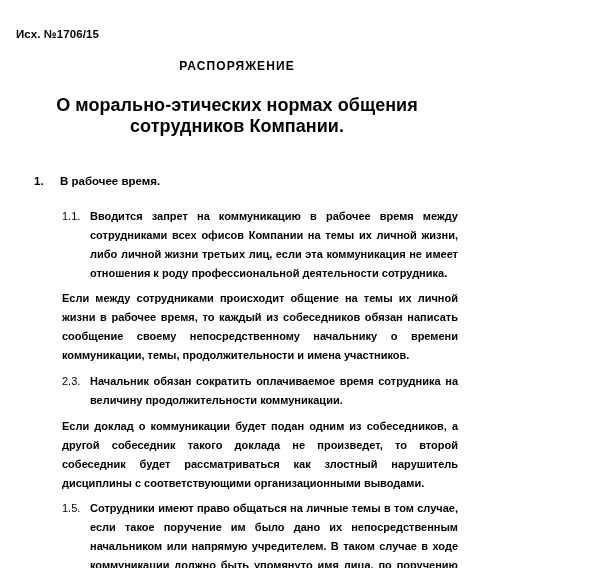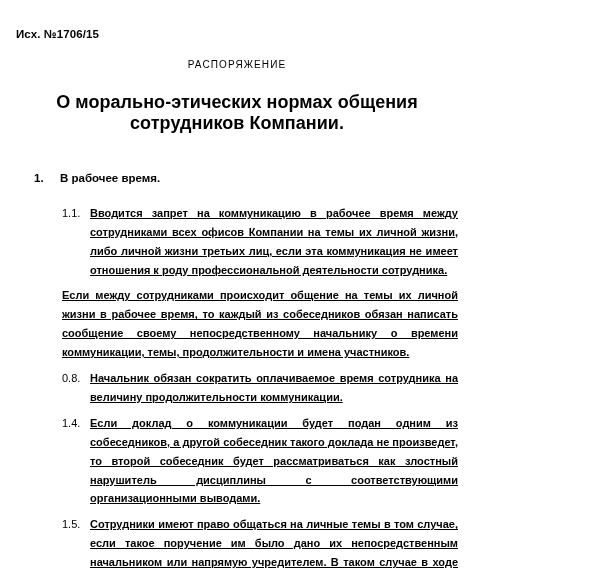--- a/index.html
+++ b/index.html
@@ -25,22 +25,22 @@
     font-size: 11.5px;
     font-weight: bold;
     letter-spacing: 0.1px;
     line-height: 1.2;
   }
   .meta-ref { margin-bottom: 17px; }
   .meta-date { margin-bottom: 28px; }
 
   .doc-title {
     text-align: center;
-    font-size: 10px;
-    font-weight: normal;
+    font-size: 12px;
+    font-weight: bold;
     letter-spacing: 1.1px;
     margin: 8px 0 22px 0;
   }
   .doc-subtitle {
     text-align: center;
     font-size: 18px;
     font-weight: bold;
     margin: 0 0 38px 0;
     letter-spacing: 0.05px;
   }
@@ -74,21 +74,20 @@
   .clause-num {
     width: 28px;
     flex: 0 0 28px;
     font-weight: normal;
   }
   .clause-text {
     flex: 1;
     text-align: justify;
     text-align-last: left;
     hyphens: none;
-    text-decoration: underline;
   }
   .clause-text.bold { font-weight: bold; }
 </style>
 </head>
 <body>
 
 <div class="page">
 
   <div class="meta meta-ref">Исх. №1706/15</div>
 
@@ -108,26 +107,25 @@
       <div class="clause">
         <span class="clause-num">1.1.</span>
         <span class="clause-text bold">Вводится запрет на коммуникацию в рабочее время между сотрудниками всех офисов Компании на темы их личной жизни, либо личной жизни третьих лиц, если эта коммуникация не имеет отношения к роду профессиональной деятельности сотрудника.</span>
       </div>
 
       <div class="clause">
         <span class="clause-text bold">Если между сотрудниками происходит общение на темы их личной жизни в рабочее время, то каждый из собеседников обязан написать сообщение своему непосредственному начальнику о времени коммуникации, темы, продолжительности и имена участников.</span>
       </div>
 
       <div class="clause">
-        <span class="clause-num">0.8.</span>
+        <span class="clause-num">2.3.</span>
         <span class="clause-text bold">Начальник обязан сократить оплачиваемое время сотрудника на величину продолжительности коммуникации.</span>
       </div>
 
       <div class="clause">
-        <span class="clause-num">1.4.</span>
         <span class="clause-text bold">Если доклад о коммуникации будет подан одним из собеседников, а другой собеседник такого доклада не произведет, то второй собеседник будет рассматриваться как злостный нарушитель дисциплины с соответствующими организационными выводами.</span>
       </div>
 
       <div class="clause">
         <span class="clause-num">1.5.</span>
         <span class="clause-text bold">Сотрудники имеют право общаться на личные темы в том случае, если такое поручение им было дано их непосредственным   начальником или напрямую учредителем. В таком случае в ходе коммуникации должно быть упомянуто имя лица, по поручению которого происходит беседа.</span>
       </div>
 
     </div>
   </div>

